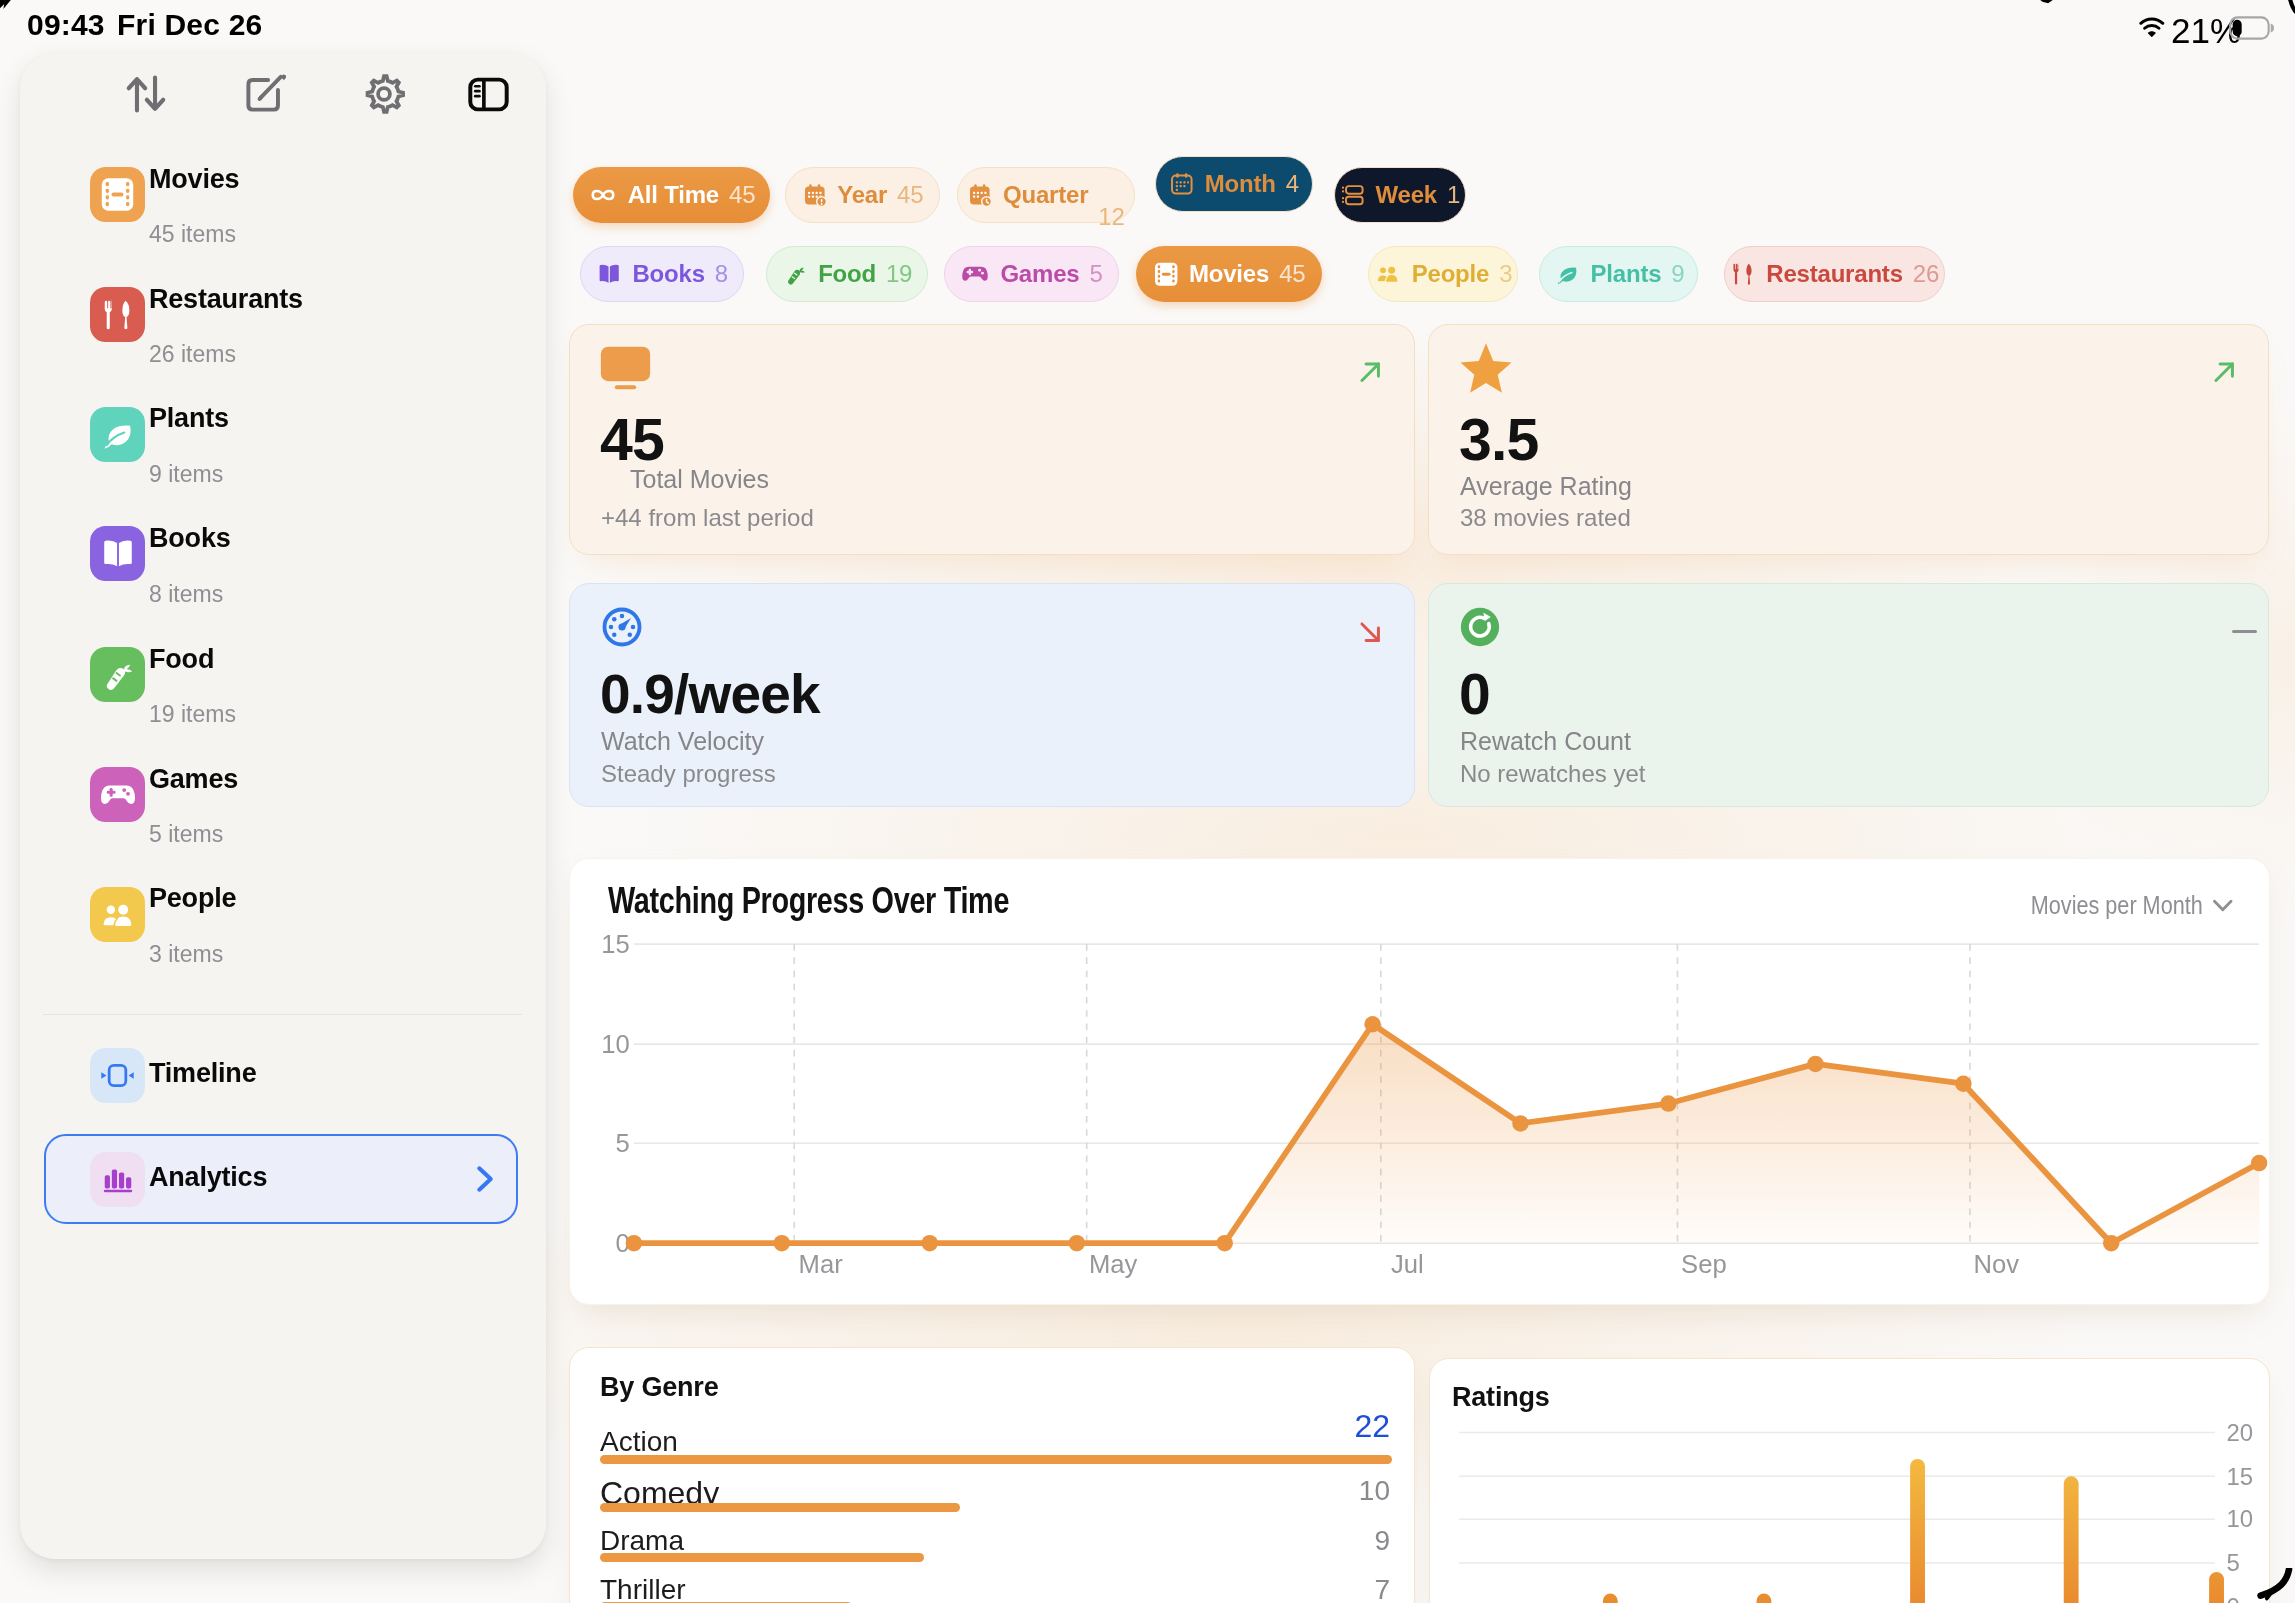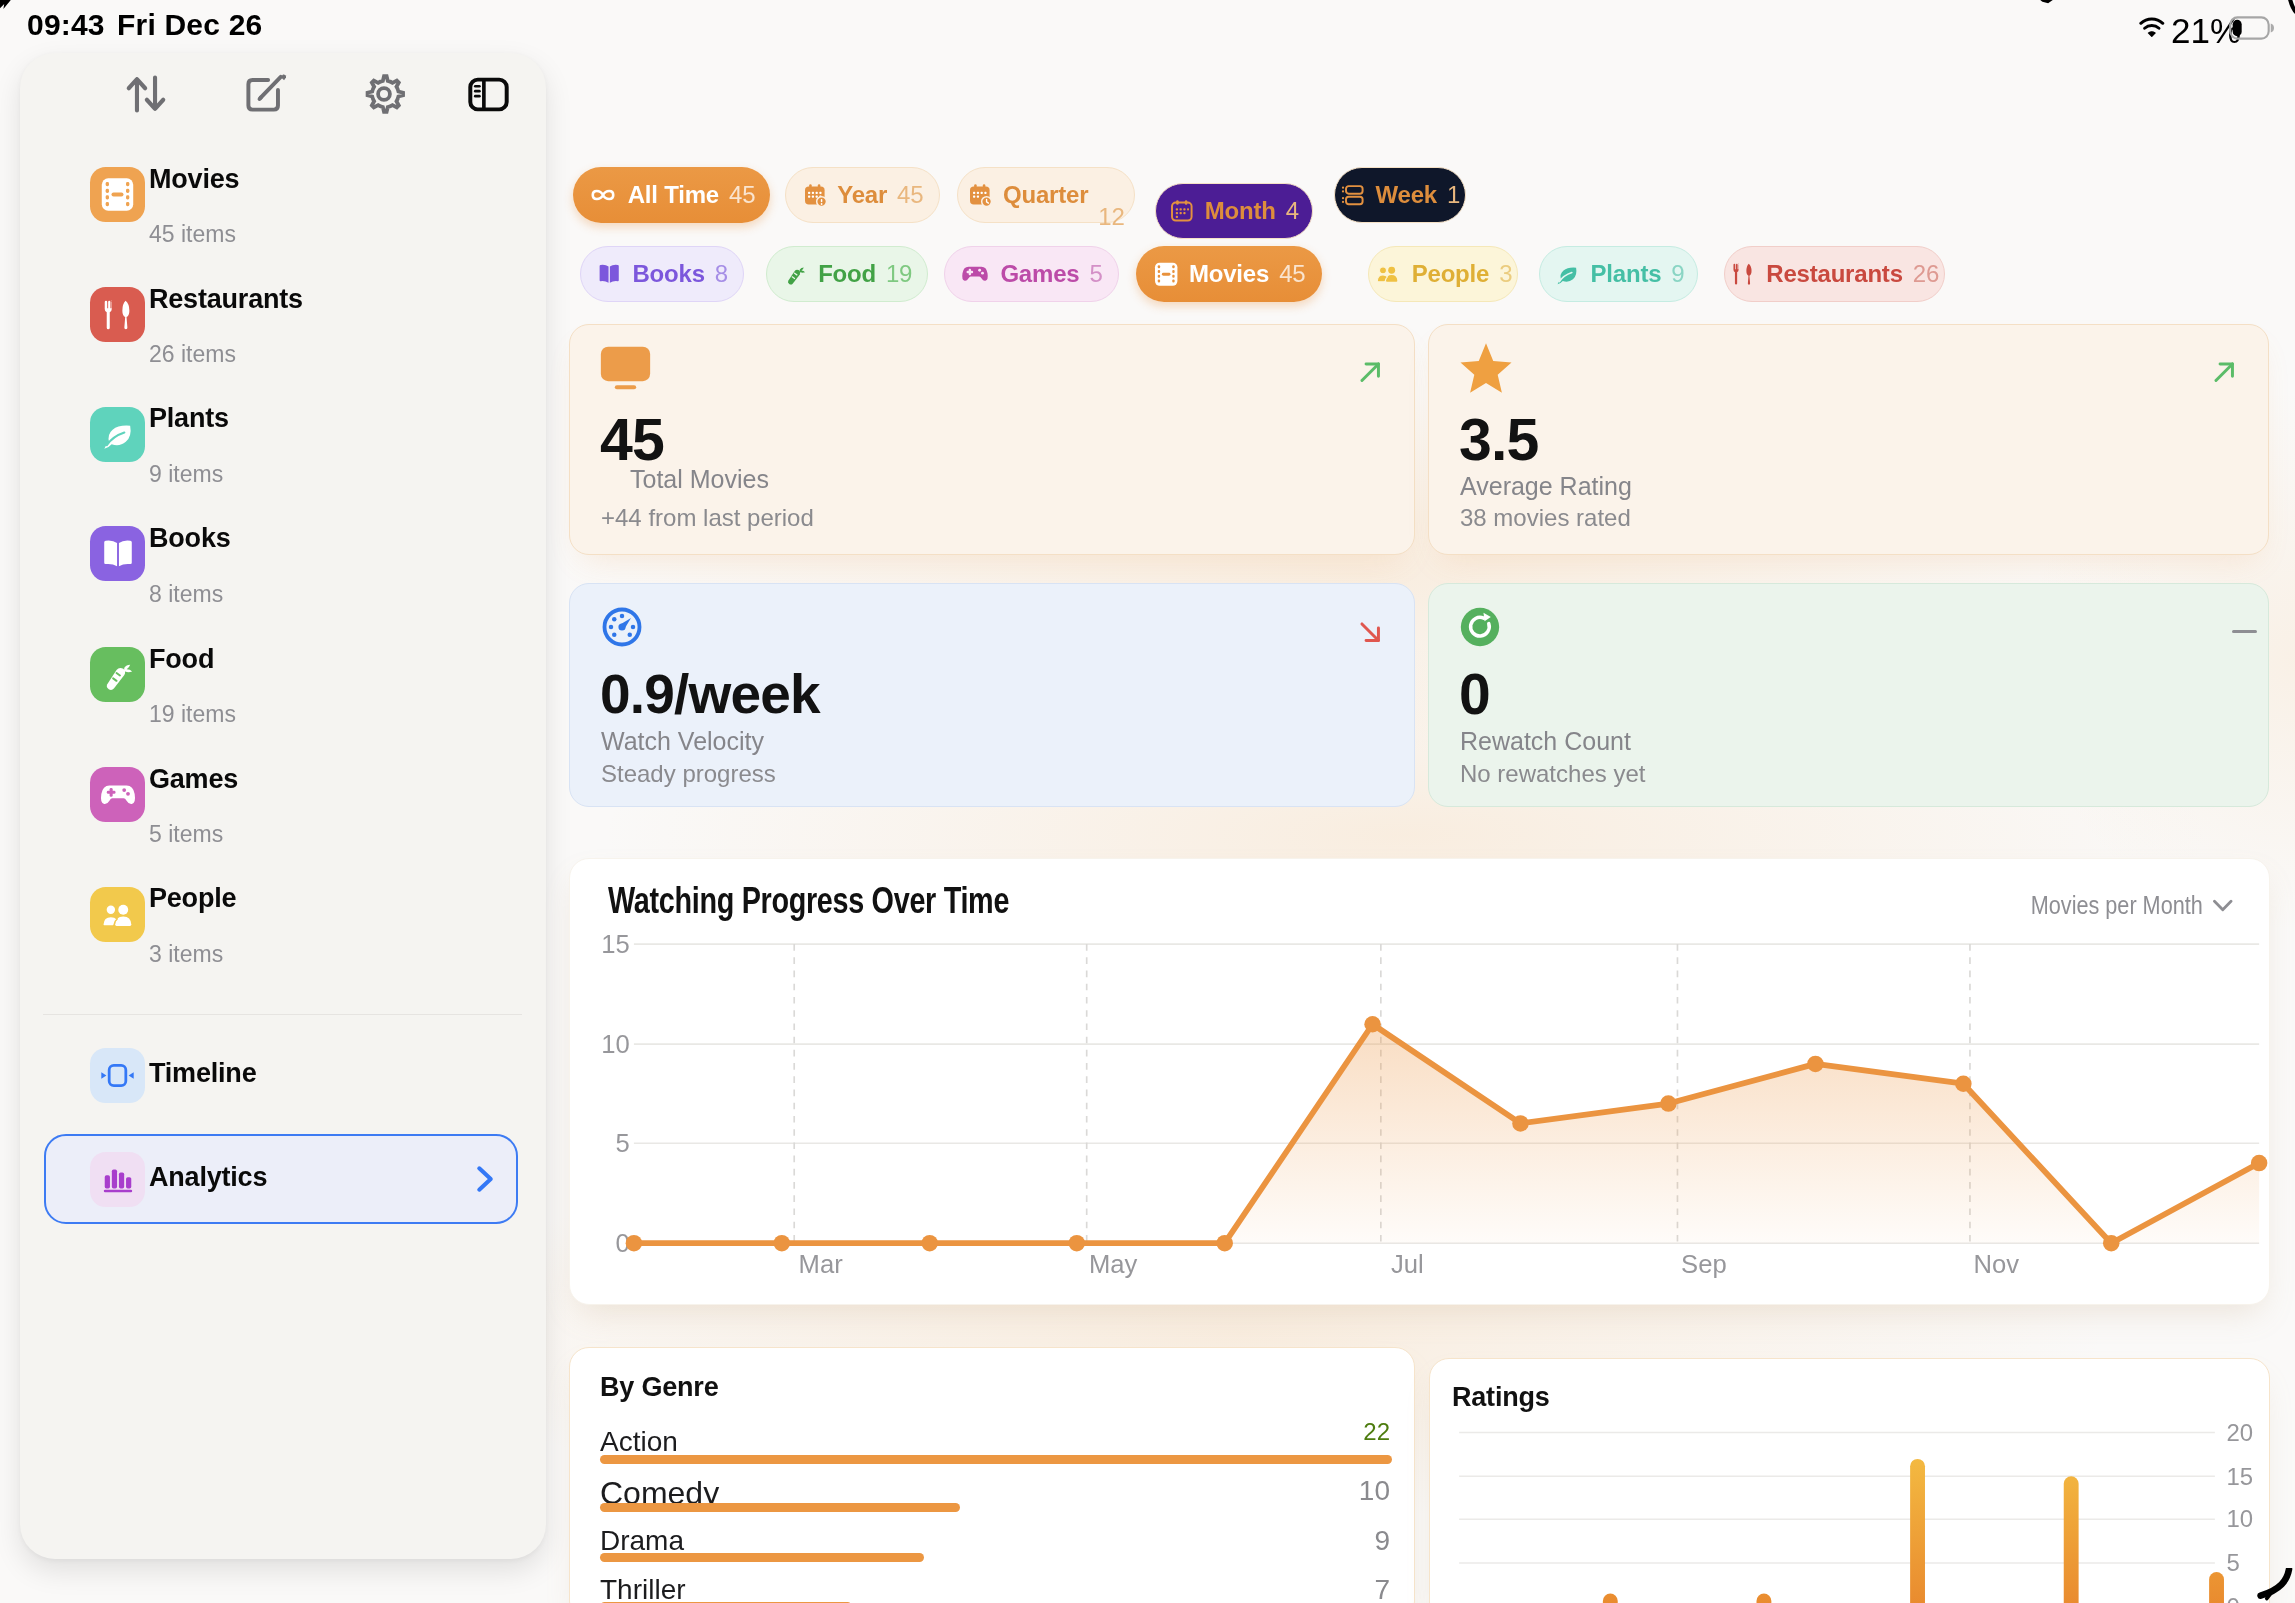--- a/index.html
+++ b/index.html
@@ -246,21 +246,21 @@
         <rect x="23" y="13" width="3" height="3" rx="1"></rect>
     <rect x="8" y="18" width="3" height="3" rx="1"></rect>
         <rect x="13" y="18" width="3" height="3" rx="1"></rect>
       </g>
     <circle cx="26" cy="26" r="6.5" fill="#E39140" stroke="#FBF0E3" stroke-width="2"></circle>
     <path d="M26 23 L26 26.5 L28.5 28" stroke="#fff" stroke-width="1.8" fill="none" stroke-linecap="round"></path>
   </svg>
   <span>Quarter</span>
     <span class="cnt" style="color:#E9B77E;margin-top:44px;">12</span>
 </div>
-<div class="chip" style="left:1155px;top:183px;width:158px;background:#4c1d95;border:1.7px solid #F5E1C6;color:#DD8D3C;gap:10px;">
+<div class="chip" style="left:1155px;top:156px;width:158px;background:#0c4a6e;border:1.7px solid #F5E1C6;color:#DD8D3C;gap:10px;">
   <svg width="25.6" height="25.6" viewBox="0 0 34 34">
     <rect x="4" y="6" width="26" height="24" rx="5" fill="none" stroke="#E39140" stroke-width="2.6"></rect>
     <rect x="9.5" y="3" width="3.4" height="6" rx="1.7" fill="#E39140"></rect>
       <rect x="21" y="3" width="3.4" height="6" rx="1.7" fill="#E39140"></rect>
     <g fill="#E39140">
         <rect x="9" y="13.5" width="3" height="3" rx="1"></rect>
         <rect x="14" y="13.5" width="3" height="3" rx="1"></rect>
         <rect x="19" y="13.5" width="3" height="3" rx="1"></rect>
         <rect x="24" y="13.5" width="2.6" height="3" rx="1"></rect>
     <rect x="9" y="18.5" width="3" height="3" rx="1"></rect>
@@ -492,21 +492,21 @@
       <circle cx="1686" cy="272" r="10"></circle>
         <circle cx="1865" cy="465" r="10"></circle>
         <circle cx="2044" cy="368" r="10"></circle>
     </g>
   </svg>
 </div>
 
 <div class="card" style="left:569px;top:1347px;width:846px;height:274px;background:#fff;border:1.7px solid #F6E4CB;box-shadow:0 15px 33px -10px rgba(190,160,120,0.2);">
   <div class="abs" style="left:30px;top:24px;font-size:27px;font-weight:700;color:#111;letter-spacing:-0.2px;">By Genre</div>
   <div class="abs" style="left:30px;top:78px;font-size:28px;color:#1C1C1E;">Action</div>
-  <div class="abs" style="right:24px;top:70px;font-size:24px;color:#4d7c0f;">22</div>
+  <div class="abs" style="right:24px;top:60px;font-size:32px;color:#1d4ed8;">22</div>
   <div class="abs" style="left:30px;top:107px;width:792px;height:9px;border-radius:5px;background:#EC9742;"></div>
   <div class="abs" style="left:30px;top:127px;font-size:32px;color:#1C1C1E;">Comedy</div>
   <div class="abs" style="right:24px;top:127px;font-size:28px;color:#8A8A8E;">10</div>
   <div class="abs" style="left:30px;top:155px;width:360px;height:9px;border-radius:5px;background:#EC9742;"></div>
   <div class="abs" style="left:30px;top:177px;font-size:28px;color:#1C1C1E;">Drama</div>
   <div class="abs" style="right:24px;top:177px;font-size:28px;color:#8A8A8E;">9</div>
   <div class="abs" style="left:30px;top:205px;width:324px;height:9px;border-radius:5px;background:#EC9742;"></div>
   <div class="abs" style="left:30px;top:226px;font-size:28px;color:#1C1C1E;">Thriller</div>
   <div class="abs" style="right:24px;top:226px;font-size:28px;color:#8A8A8E;">7</div>
   <div class="abs" style="left:30px;top:254px;width:252px;height:9px;border-radius:5px;background:#EC9742;"></div>

